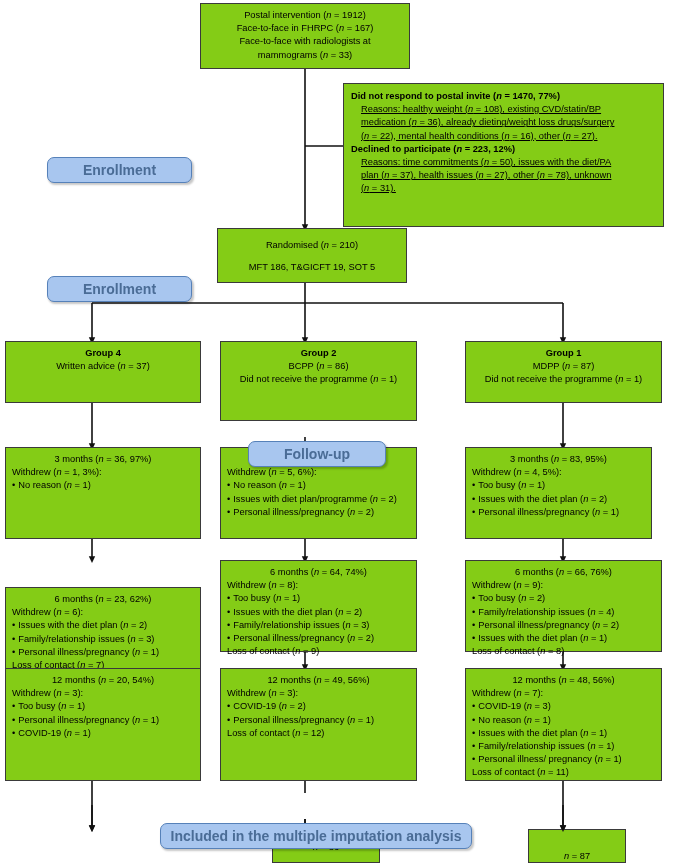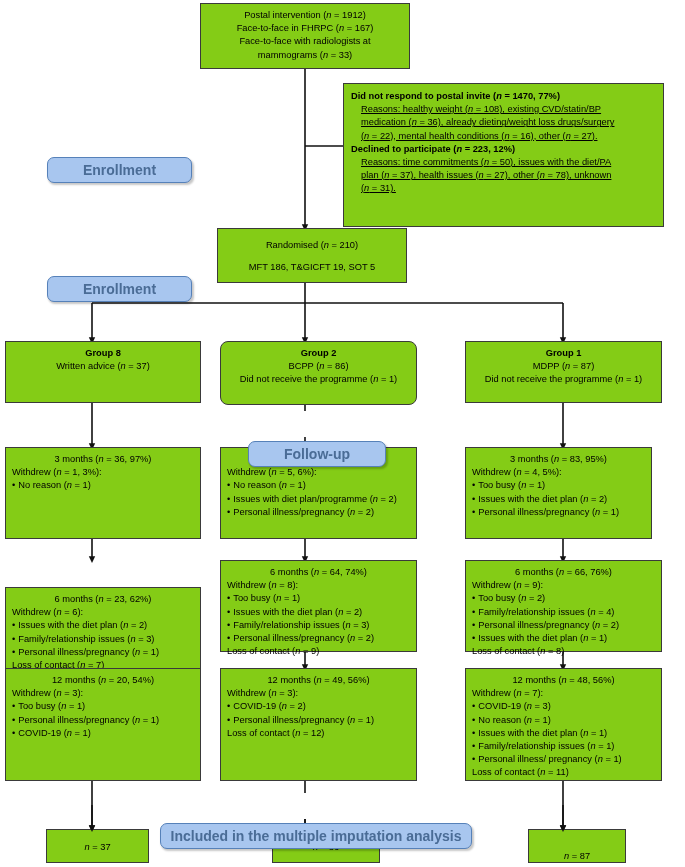--- a/index.html
+++ b/index.html
@@ -126,21 +126,21 @@
   <div class="banner" style="left:160px; top:793px; width:312px; height:26px;">
     <span>Included in the multiple imputation analysis</span>
   </div>
 
   <div class="box ctr" style="left:217px; top:228px; width:190px; height:55px; padding-top:10px;">
     <span class="ln">Randomised (<i>n</i> = 210)</span>
     <span class="ln" style="margin-top:9px;">MFT 186, T&amp;GICFT 19, SOT 5</span>
   </div>
 
   <div class="box ctr pad" style="left:5px; top:341px; width:196px; height:62px;">
-    <span class="ln b">Group 8</span>
+    <span class="ln b">Group 4</span>
     <span class="ln">Written advice (<i>n</i> = 37)</span>
   </div>
 
   <div class="box pad" style="left:5px; top:447px; width:196px; height:92px;">
     <span class="ln center-line">3 months (<i>n</i> = 36, 97%)</span>
     <span class="ln">Withdrew (<i>n</i> = 1, 3%):</span>
     <span class="ln bullet">No reason (<i>n</i> = 1)</span>
   </div>
 
   <div class="box pad" style="left:5px; top:560px; width:196px; height:92px;margin-top:27px;">
@@ -153,25 +153,22 @@
   </div>
 
   <div class="box pad" style="left:5px; top:668px; width:196px; height:113px;">
     <span class="ln center-line">12 months (<i>n</i> = 20, 54%)</span>
     <span class="ln">Withdrew (<i>n</i> = 3):</span>
     <span class="ln bullet">Too busy (<i>n</i> = 1)</span>
     <span class="ln bullet">Personal illness/pregnancy (<i>n</i> = 1)</span>
     <span class="ln bullet">COVID-19 (<i>n</i> = 1)</span>
   </div>
 
-  <div class="box ctr" style="left:46px; top:829px; width:103px; height:34px; padding-top:11px;">
-    <span class="ln"><i>n</i> = 37</span>
-  </div>
-
-  <div class="box ctr pad" style="left:220px; top:341px; width:197px; height:64px;border-radius:8px;">
+
+  <div class="box ctr pad" style="left:220px; top:341px; width:197px; height:80px;">
     <span class="ln b">Group 2</span>
     <span class="ln">BCPP (<i>n</i> = 86)</span>
     <span class="ln">Did not receive the programme (<i>n</i> = 1)</span>
   </div>
 
   <div class="box pad" style="left:220px; top:447px; width:197px; height:92px;">
     <span class="ln center-line">3 months (<i>n</i> = 81, 94%)</span>
     <span class="ln">Withdrew (<i>n</i> = 5, 6%):</span>
     <span class="ln bullet">No reason (<i>n</i> = 1)</span>
     <span class="ln bullet">Issues with diet plan/programme (<i>n</i> = 2)</span>

